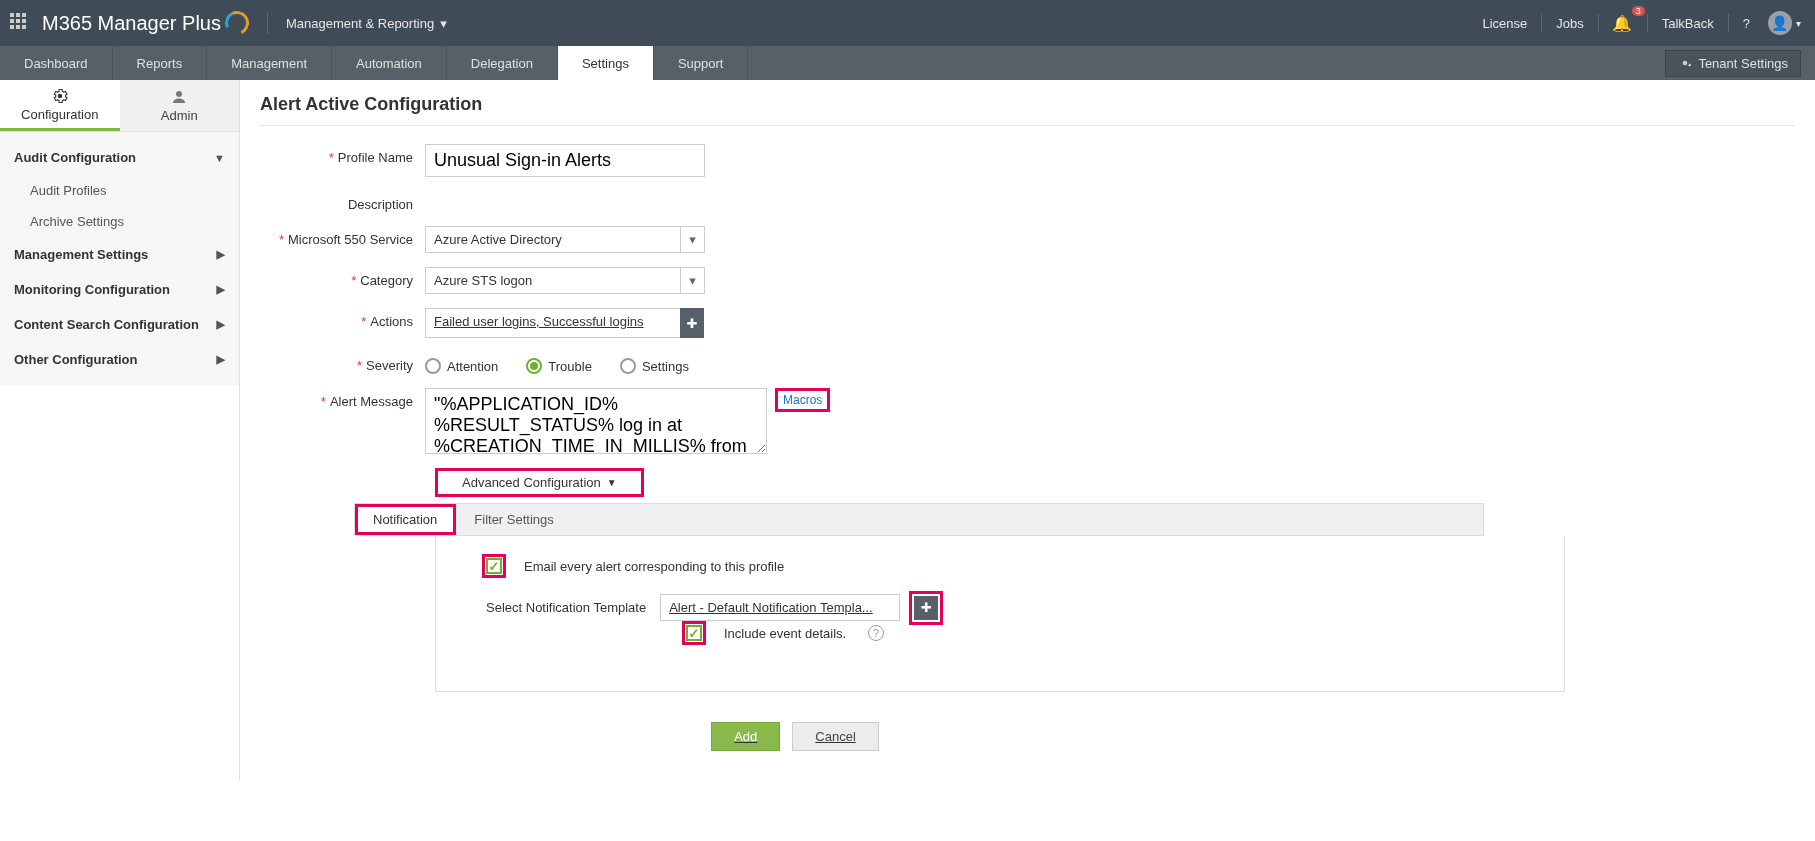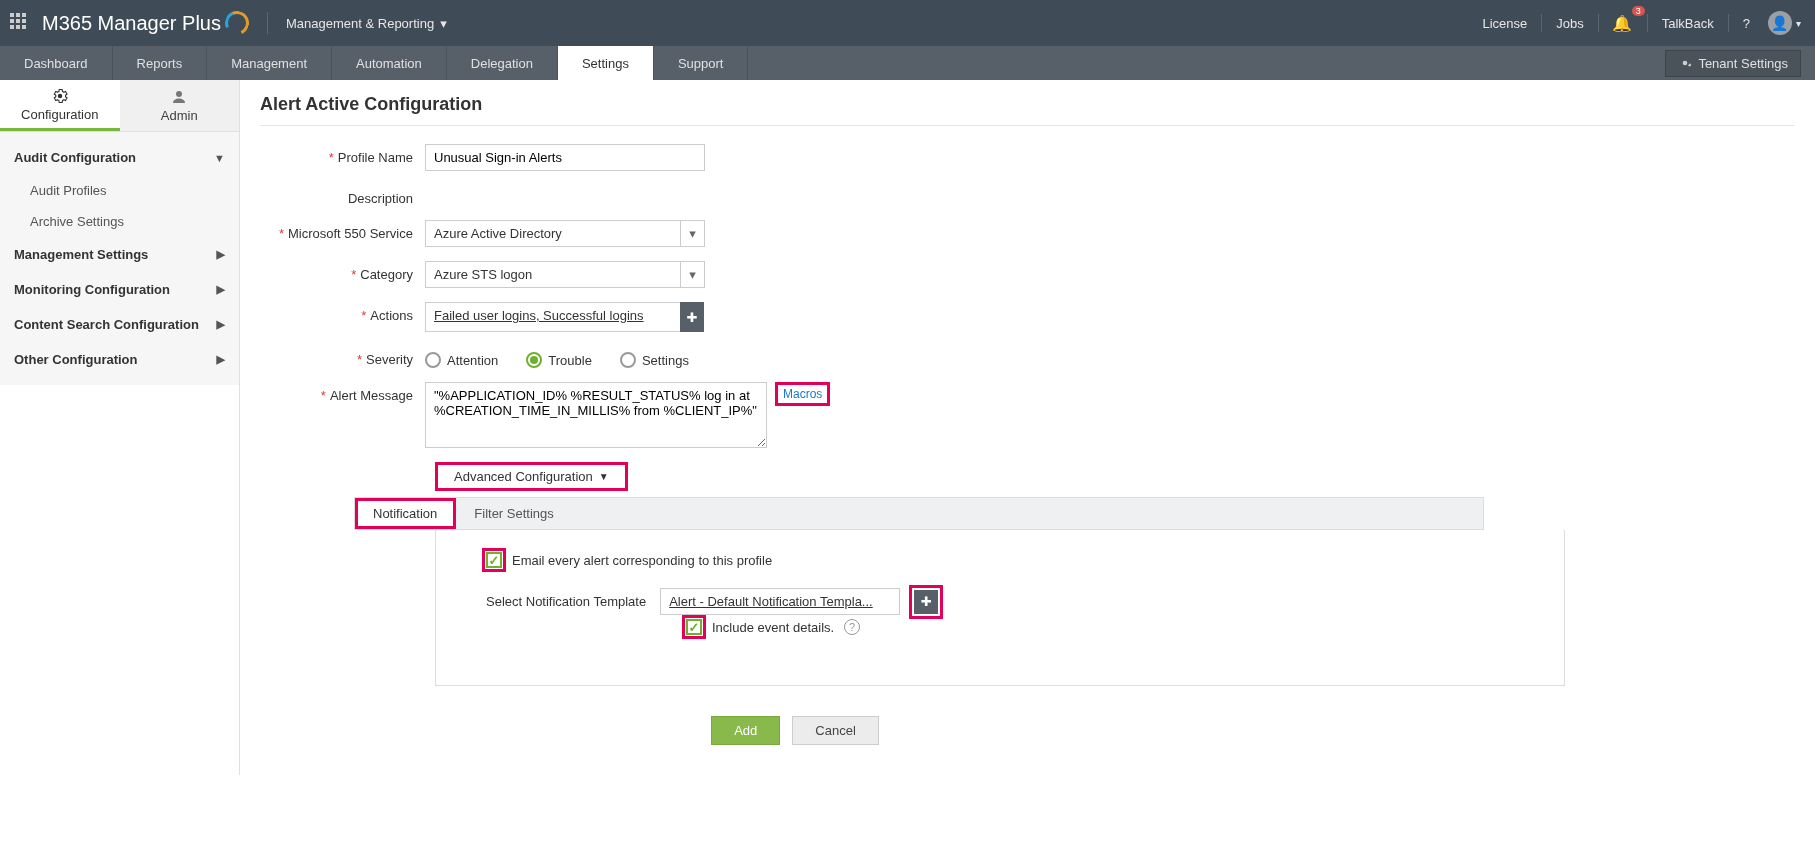--- a/index.html
+++ b/index.html
@@ -42,55 +42,55 @@
   .sm-item.active { background:#e4e4e4; color:#333; box-shadow:inset 3px 0 0 #7ab83d; }
   .caret { font-size:11px; color:#555; }
   
   .content { flex:1; padding:14px 20px 30px 20px; }
   .page-title { font-size:18px; font-weight:600; padding-bottom:10px; border-bottom:1px solid #e6e6e6; margin-bottom:18px; }
   
   .form-row { display:flex; align-items:flex-start; margin-bottom:14px; }
   .form-label { width:165px; text-align:right; padding-right:12px; padding-top:6px; color:#333;}
   .req { color:#d83a3a; margin-right:4px;}
   .control { }
-  input[type=text], textarea { border:1px solid #ccc; padding:5px 8px; font-size:13px; font-family:inherit; }
+  input[type=text], textarea { border:1px solid #ccc; padding:5px 8px; font-size:18px; font-family:inherit; }
   input.w280 { width:280px; }
   .select { width:280px; border:1px solid #ccc; display:flex; }
   .select-val { flex:1; padding:5px 8px; min-height:18px; }
   .select-btn { width:24px; border-left:1px solid #ccc; display:flex; align-items:center; justify-content:center; cursor:pointer; color:#666;}
   .actions-box { width:256px; border:1px solid #ccc; padding:5px 8px; text-decoration:underline; }
   .plus-btn { width:24px; height:30px; background:#575f68; color:#fff; display:flex; align-items:center; justify-content:center; cursor:pointer; margin-left:-1px;}
   
   .radio-row { display:flex; gap:28px; align-items:center; padding-top:6px;}
   .radio { display:flex; align-items:center; gap:6px; cursor:pointer;}
   .radio-dot { width:16px; height:16px; border:2px solid #9a9a9a; border-radius:50%; display:flex; align-items:center; justify-content:center;}
   .radio.sel .radio-dot { border-color:#6fb12e; }
   .radio.sel .radio-dot::after { content:""; width:8px; height:8px; background:#6fb12e; border-radius:50%; }
   
   textarea.msg { width:342px; height:66px; resize:both; }
   .macros { color:#1976d2; border:3px solid #e4005a; padding:2px 5px; margin-left:8px; cursor:pointer; align-self:flex-start; font-size:12px;}
   
-  .adv-config { margin-left:175px; border:3px solid #e4005a; display:inline-flex; align-items:center; gap:6px; padding:4px 16px; cursor:pointer; margin-bottom:6px;}
+  .adv-config { margin-left:175px; border:3px solid #e4005a; display:inline-flex; align-items:center; gap:6px; padding:4px 24px; cursor:pointer; margin-bottom:6px;}
   
   .adv-tabs { margin-left:94px; width:1130px; background:#eef0f1; border:1px solid #ddd; display:flex; }
   .adv-tab { padding:8px 18px; cursor:pointer; color:#555;}
   .adv-tab.active { background:#fff; color:#333; border-right:1px solid #ddd;}
   .adv-tab.active.boxed { outline:3px solid #e4005a; outline-offset:-3px;}
   
   .adv-panel { margin-left:175px; width:1130px; border:1px solid #ddd; border-top:none; padding:22px 30px 30px 50px;}
-  .chk-row { display:flex; align-items:center; gap:10px; margin-bottom:20px;}
+  .chk-row { display:flex; align-items:center; gap:22px; margin-bottom:20px;}
   .chk { width:16px; height:16px; border:2px solid #6fb12e; display:flex; align-items:center; justify-content:center; cursor:pointer;}
   .chk.boxed { outline:3px solid #e4005a; outline-offset:1px;}
   .chk.checked::after { content:"✓"; color:#6fb12e; font-size:13px; font-weight:bold; line-height:1;}
   .tmpl-row { display:flex; align-items:center; gap:14px; margin-bottom:4px;}
   .tmpl-select { width:240px; border:1px solid #ccc; padding:5px 8px; text-decoration:underline; white-space:nowrap; overflow:hidden; text-overflow:ellipsis;}
   .tmpl-plus { width:24px; height:24px; background:#575f68; color:#fff; display:flex; align-items:center; justify-content:center; cursor:pointer; outline:3px solid #e4005a; outline-offset:2px;}
   .help-circ { width:16px; height:16px; border:1px solid #999; border-radius:50%; color:#999; font-size:11px; display:flex; align-items:center; justify-content:center; cursor:pointer;}
   
-  .footer-btns { margin-left:175px; margin-top:30px; display:flex; gap:12px; justify-content:center; width:720px;}
+  .footer-btns { margin-left:175px; margin-top:30px; display:flex; gap:12px; justify-content:center; width:720px;text-decoration:underline;}
   .btn { padding:6px 22px; border:1px solid #ccc; cursor:pointer; }
   .btn-add { background:#88b94a; color:#fff; border-color:#78a83e;}
   .btn-cancel { background:#ececec; color:#444;}
 </style>
 </head>
 <body>
 
 <div class="topbar">
   <div class="apps-icon">
     <span></span>

